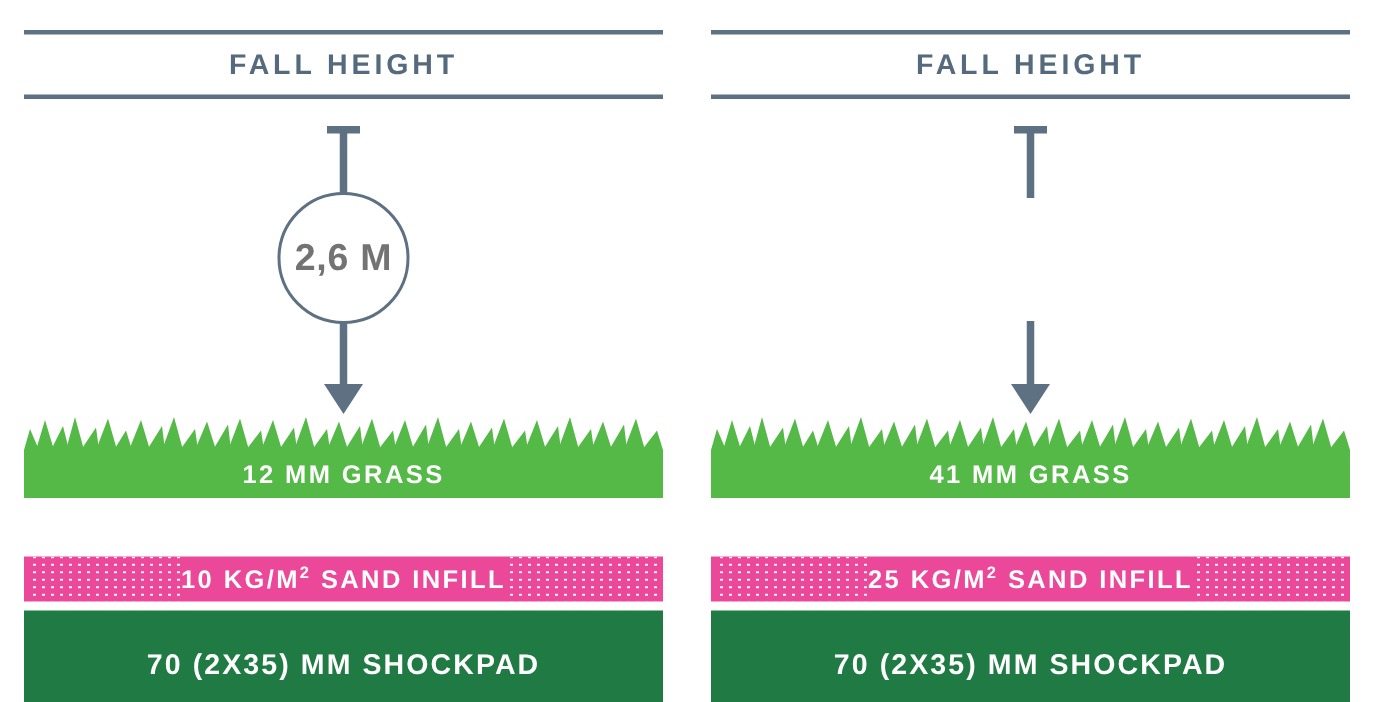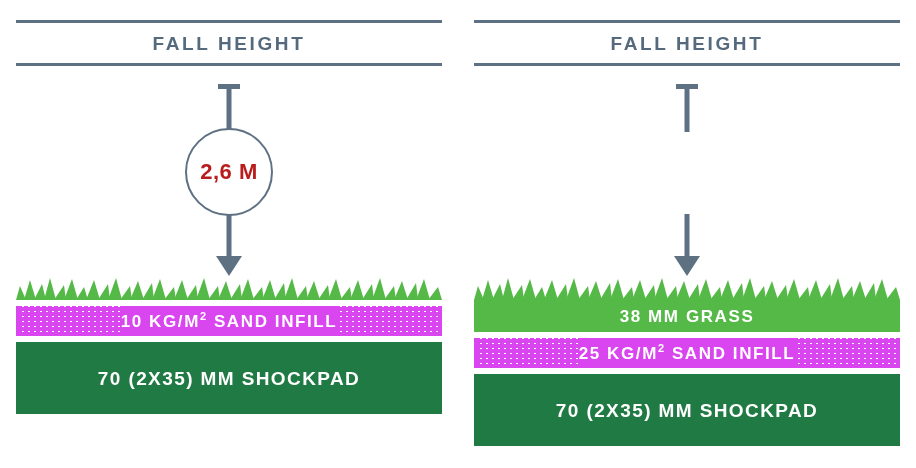--- a/index.html
+++ b/index.html
@@ -86,23 +86,23 @@
     width: 88px;
     height: 88px;
     border: 2px solid #5e7183;
     border-radius: 50%;
     background: #ffffff;
     display: flex;
     align-items: center;
     justify-content: center;
   }
   .circle-label {
-    font-size: 22px;
+    font-size: 25px;
     font-weight: bold;
-    color: #b91c1c;
+    color: #737373;
     letter-spacing: 0.5px;
     line-height: 1;
     white-space: nowrap;
   }
 
   .stem-bottom {
     position: absolute;
     top: 130px;
     left: 50%;
     transform: translateX(-50%);
@@ -161,22 +161,23 @@
     line-height: 0;
   }
 
   .layer-grass {
     height: 32px;
     background: #55b947;
   }
 
   .layer-sand {
     height: 30px;
-    background: #d946ef;
+    background: #ec4899;
     overflow: hidden;
+    margin-top: 33px;
   }
   .sand-dots {
     position: absolute;
     top: 0;
     bottom: 0;
     width: 100px;
     background-image: radial-gradient(#ffffff 0.9px, transparent 1px);
     background-size: 6px 5px;
     background-position: 0 3px;
     z-index: 1;
@@ -257,20 +258,23 @@
           <path d="M346,22 L356,6 L358,22 Z"></path>
           <path d="M356,22 L364,0 L370,22 Z"></path>
           <path d="M368,22 L378,8 L380,22 Z"></path>
           <path d="M378,22 L386,3 L392,22 Z"></path>
           <path d="M390,22 L400,5 L402,22 Z"></path>
           <path d="M400,22 L408,1 L414,22 Z"></path>
           <path d="M412,22 L422,9 L426,22 Z"></path>
         </g>
       </svg>
 
+      <div class="layer layer-grass">
+        <span class="layer-label">12 MM GRASS</span>
+      </div>
 
       <div class="spacer-sand"></div>
 
       <div class="layer layer-sand">
         <span class="sand-dots left"></span>
         <span class="sand-dots right"></span>
         <span class="layer-label"><span>10 KG/M</span><sup>2</sup><span> SAND INFILL</span></span>
       </div>
 
       <div class="layer layer-shockpad">
@@ -333,21 +337,21 @@
           <path d="M356,22 L364,0 L370,22 Z"></path>
           <path d="M368,22 L378,8 L380,22 Z"></path>
           <path d="M378,22 L386,3 L392,22 Z"></path>
           <path d="M390,22 L400,5 L402,22 Z"></path>
           <path d="M400,22 L408,1 L414,22 Z"></path>
           <path d="M412,22 L422,9 L426,22 Z"></path>
         </g>
       </svg>
 
       <div class="layer layer-grass">
-        <span class="layer-label">38 MM GRASS</span>
+        <span class="layer-label">41 MM GRASS</span>
       </div>
 
       <div class="spacer-sand"></div>
 
       <div class="layer layer-sand">
         <span class="sand-dots left"></span>
         <span class="sand-dots right"></span>
         <span class="layer-label"><span>25 KG/M</span><sup>2</sup><span> SAND INFILL</span></span>
       </div>
 

